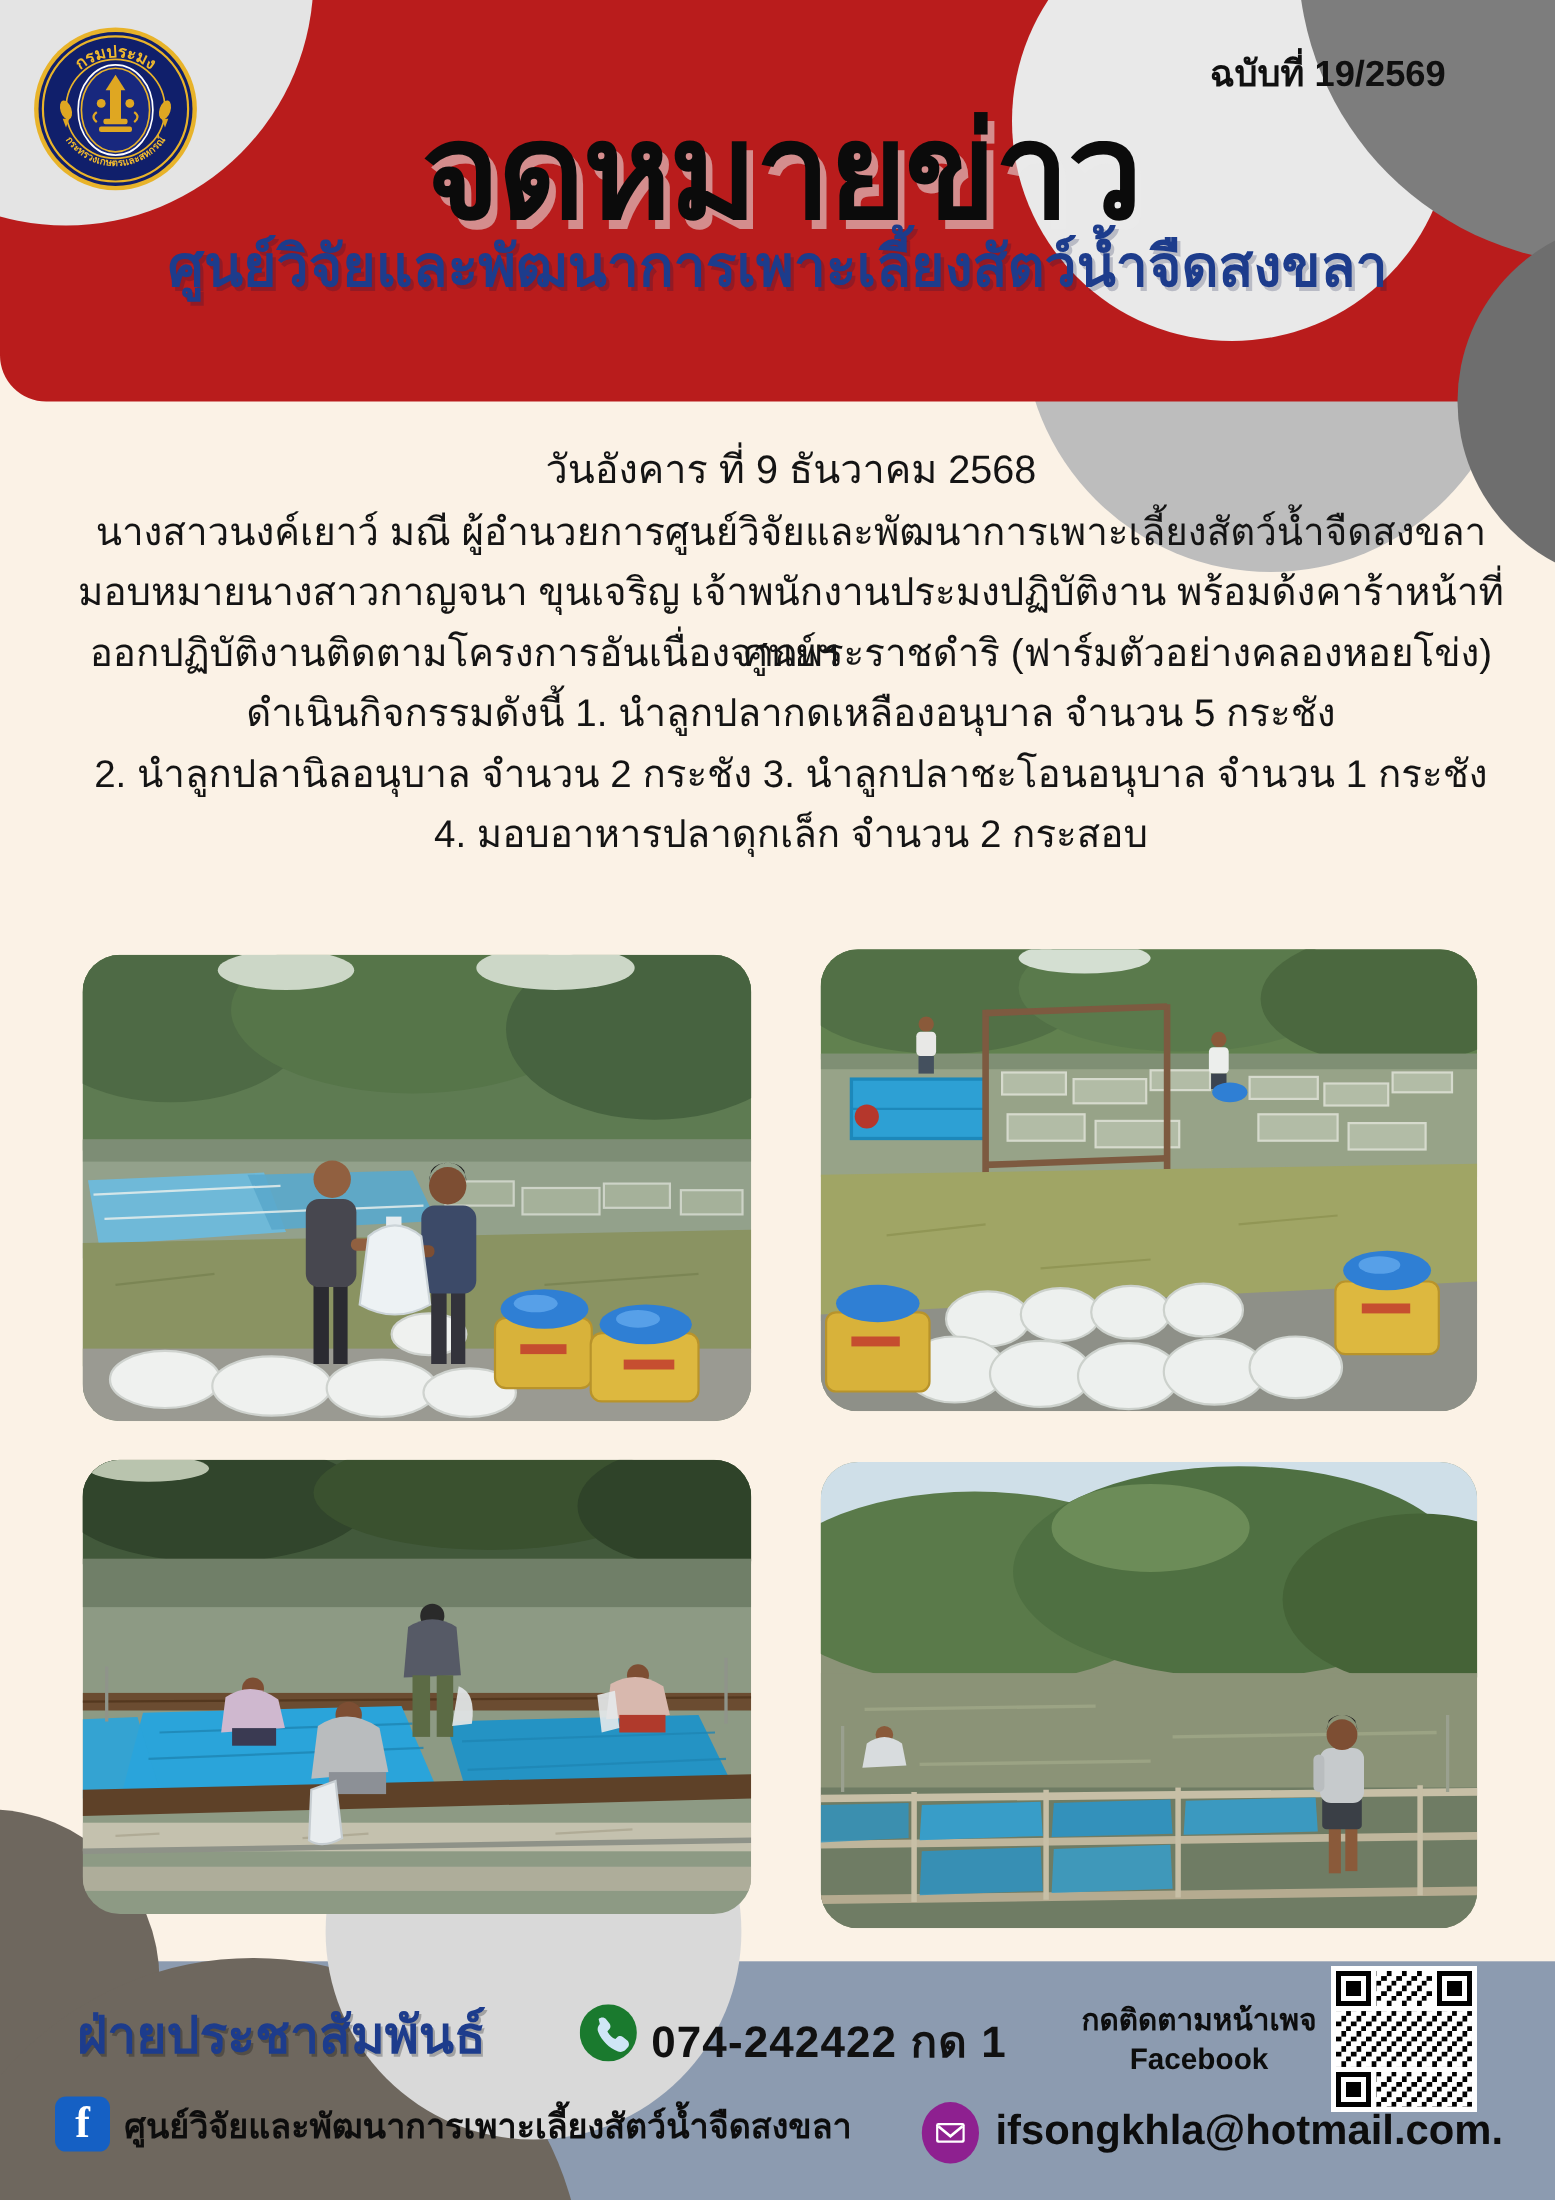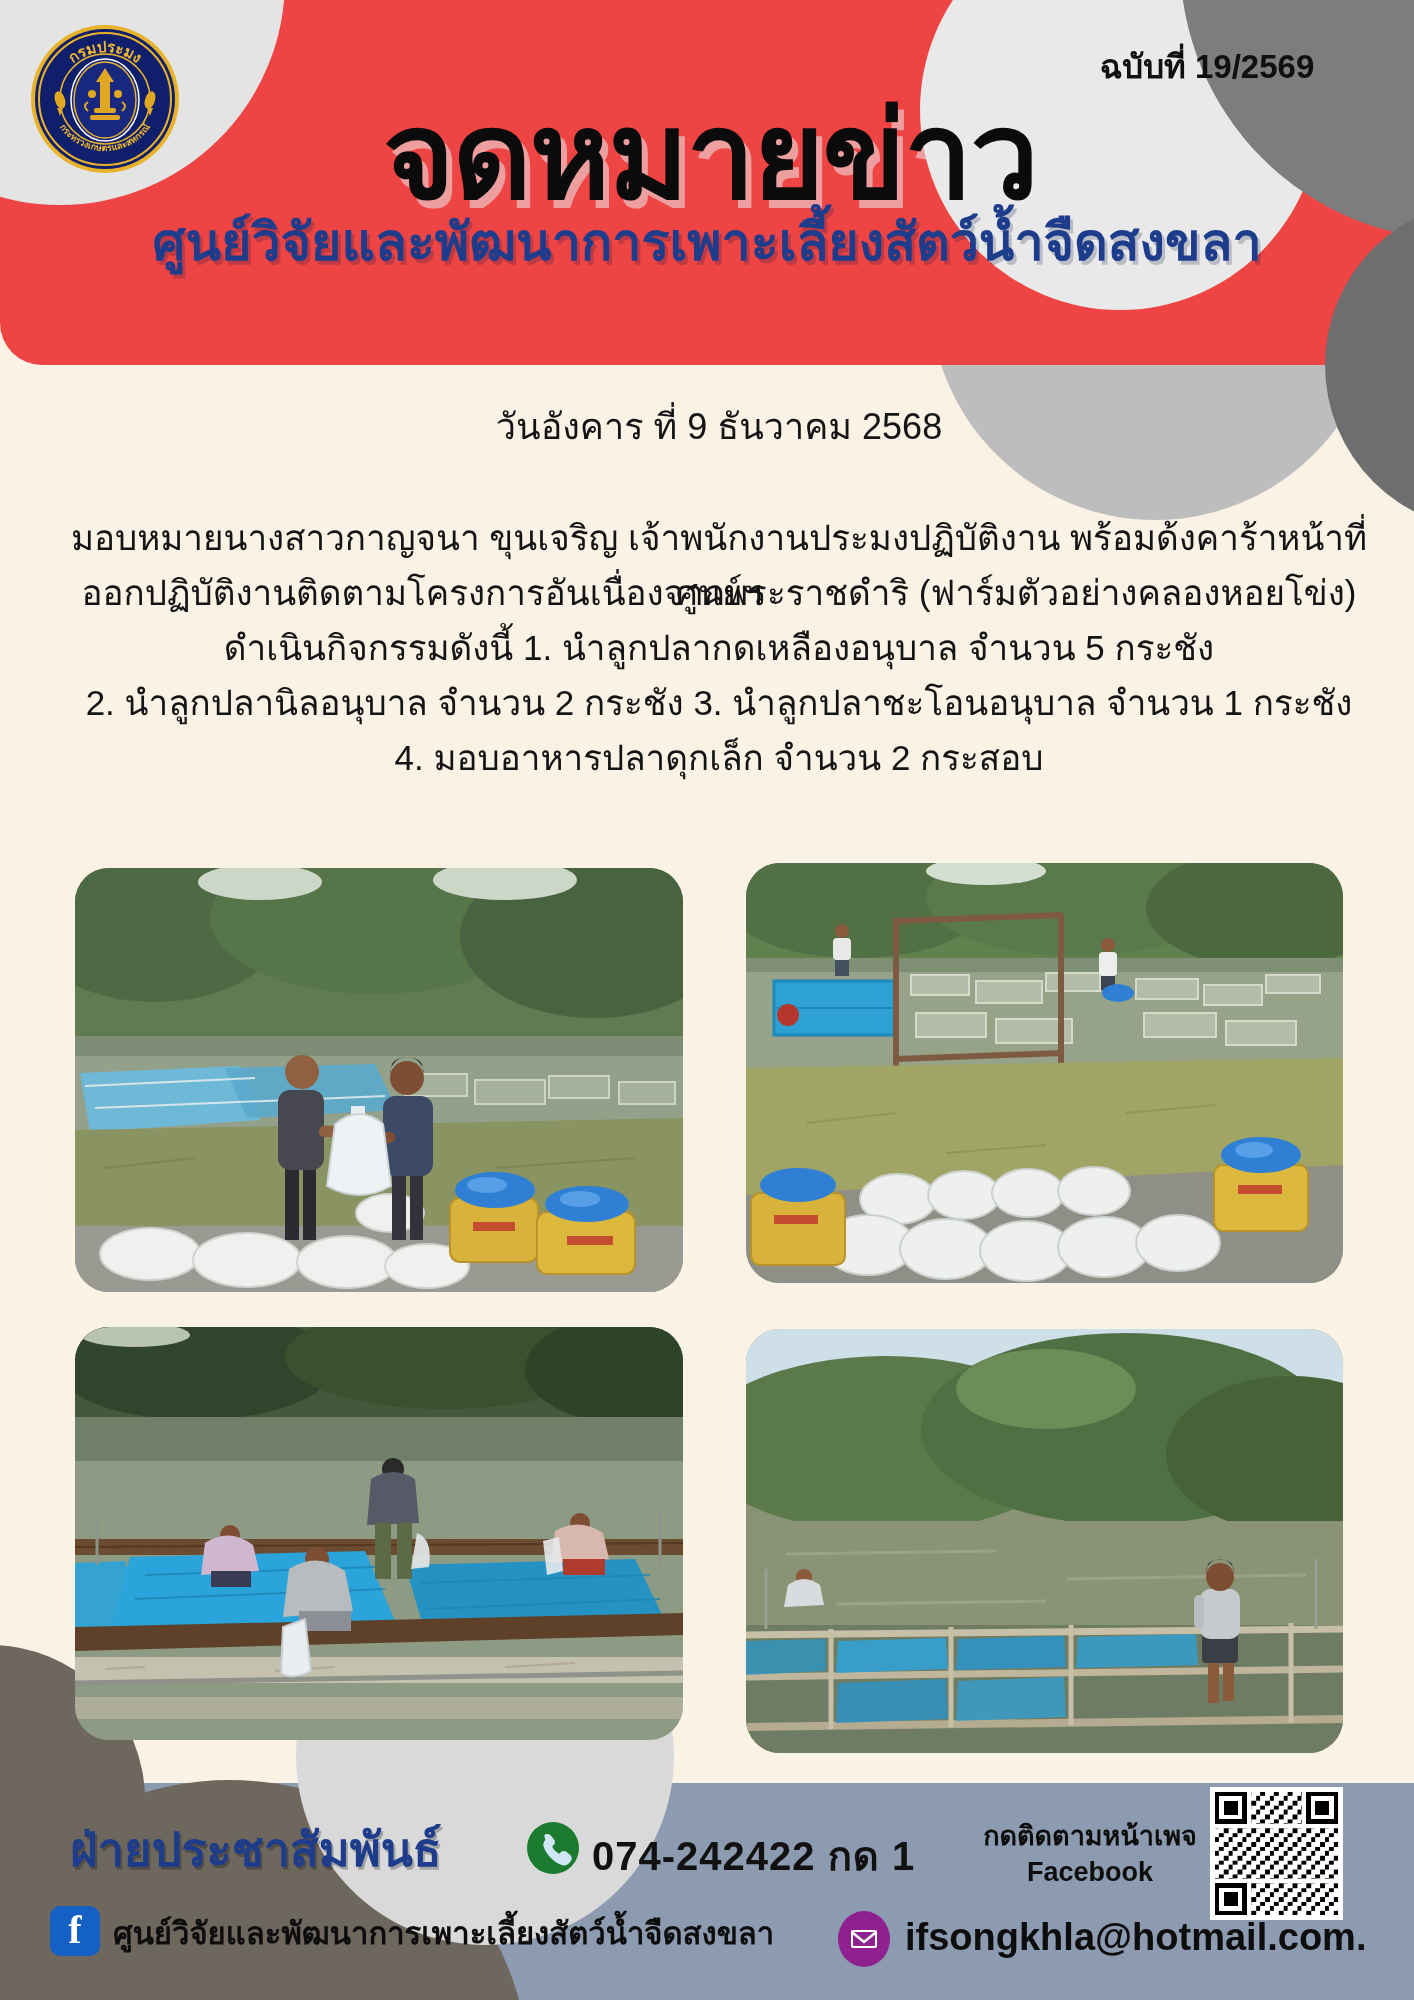--- a/index.html
+++ b/index.html
@@ -1,21 +1,21 @@
 <!DOCTYPE html>
 <html><head>
 <meta charset="utf-8">
 <style>
   html,body{margin:0;padding:0;}
   .page{position:relative;width:1414px;height:2000px;background:#fbf2e6;overflow:hidden;
         font-family:"Liberation Sans","DejaVu Sans",sans-serif;}
   .abs{position:absolute;}
   .circle{position:absolute;border-radius:50%;}
   
-  .header{position:absolute;left:0;top:0;width:1414px;height:365px;background:#ef4444;
+  .header{position:absolute;left:0;top:0;width:1414px;height:365px;background:#b91c1c;
           border-radius:0 0 42px 42px;overflow:hidden;z-index:3;}
   .hdr-circle-a{left:-165px;top:-245px;width:450px;height:450px;background:#e4e4e4;z-index:1;}
   .hdr-circle-b{left:920px;top:-90px;width:400px;height:400px;background:#e9e9e9;z-index:1;}
   .hdr-circle-c{left:1180px;top:-320px;width:560px;height:560px;background:#7d7d7d;z-index:2;}
   .logo-wrap{left:30px;top:24px;width:150px;height:150px;z-index:5;}
   .main-title{left:275px;top:92px;width:870px;text-align:center;font-size:122px;font-weight:900;
               color:#0b0b0b;letter-spacing:-2px;z-index:5;line-height:1.05;
               text-shadow:6px 8px 0 rgba(235,235,235,.55);}
   .issue{left:1020px;top:40px;width:374px;text-align:center;font-size:33px;font-weight:700;color:#101010;z-index:6;}
   .org-title{left:30px;top:200px;width:1354px;text-align:center;font-size:52px;font-weight:800;
@@ -100,20 +100,21 @@
       <g fill="#dfa722">
         <ellipse cx="30" cy="76" rx="5" ry="9" transform="rotate(-18 30 76)"></ellipse>
         <polygon points="27,84 33,84 30,92"></polygon>
         <ellipse cx="120" cy="76" rx="5" ry="9" transform="rotate(18 120 76)"></ellipse>
         <polygon points="117,84 123,84 120,92"></polygon>
       </g>
     </svg>
   </div>
 
   <div class="abs bodyline dateline">วันอังคาร ที่ 9 ธันวาคม 2568</div>
+  <div class="abs bodyline" style="top:455px">นางสาวนงค์เยาว์  มณี  ผู้อำนวยการศูนย์วิจัยและพัฒนาการเพาะเลี้ยงสัตว์น้ำจืดสงขลา</div>
   <div class="abs bodyline" style="top:510px">มอบหมายนางสาวกาญจนา ขุนเจริญ เจ้าพนักงานประมงปฏิบัติงาน พร้อมด้งคาร้าหน้าที่ศูนย์ฯ</div>
   <div class="abs bodyline" style="top:565px">ออกปฏิบัติงานติดตามโครงการอันเนื่องจากพระราชดำริ (ฟาร์มตัวอย่างคลองหอยโข่ง)</div>
   <div class="abs bodyline" style="top:620px">ดำเนินกิจกรรมดังนี้  1. นำลูกปลากดเหลืองอนุบาล จำนวน 5 กระชัง</div>
   <div class="abs bodyline" style="top:675px">2. นำลูกปลานิลอนุบาล จำนวน 2 กระชัง   3. นำลูกปลาชะโอนอนุบาล จำนวน 1 กระชัง</div>
   <div class="abs bodyline" style="top:730px">4. มอบอาหารปลาดุกเล็ก จำนวน  2 กระสอบ</div>
 
   <div class="photo ph1">
     <svg width="608" height="424" viewBox="0 0 608 424">
       <rect width="608" height="424" fill="#7d9170"></rect>
       <rect width="608" height="178" fill="#5e7b52"></rect>

